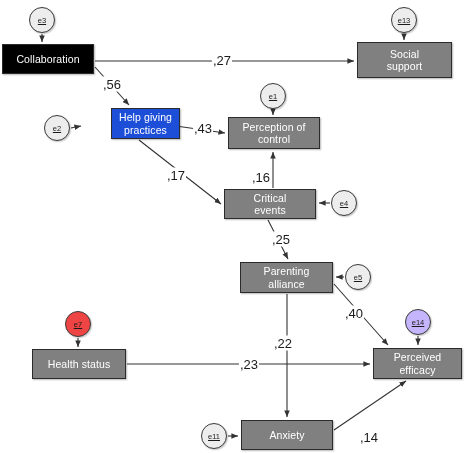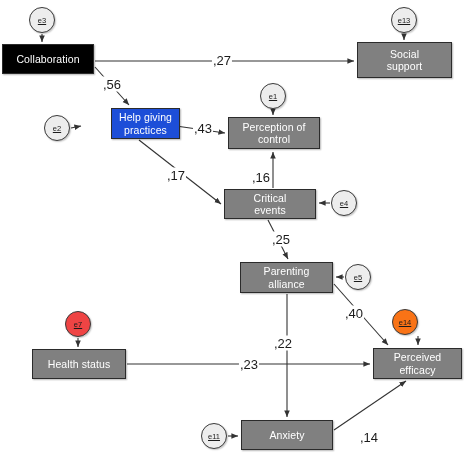--- a/index.html
+++ b/index.html
@@ -120,21 +120,21 @@
 efficacy</div>
       <div class="node-box" style="left: 241px; top: 420px; width: 92px; height: 30px; background: rgb(128, 128, 128); color: rgb(255, 255, 255); border-color: rgb(43, 43, 43);">Anxiety</div>
     </div>
   <div id="errors-layer">
       <div class="err-circle" style="left: 29px; top: 7px; width: 26px; height: 26px; background: rgb(237, 237, 237); border-color: rgb(58, 58, 58);">e3</div>
       <div class="err-circle" style="left: 391px; top: 7px; width: 26px; height: 26px; background: rgb(237, 237, 237); border-color: rgb(58, 58, 58);">e13</div>
       <div class="err-circle" style="left: 44px; top: 115px; width: 26px; height: 26px; background: rgb(237, 237, 237); border-color: rgb(58, 58, 58);">e2</div>
       <div class="err-circle" style="left: 260px; top: 83px; width: 26px; height: 26px; background: rgb(237, 237, 237); border-color: rgb(58, 58, 58);">e1</div>
       <div class="err-circle" style="left: 331px; top: 190px; width: 26px; height: 26px; background: rgb(237, 237, 237); border-color: rgb(58, 58, 58);">e4</div>
       <div class="err-circle" style="left: 345px; top: 264px; width: 26px; height: 26px; background: rgb(237, 237, 237); border-color: rgb(58, 58, 58);">e5</div>
-      <div class="err-circle" style="left: 392px; top: 309px; width: 26px; height: 26px; background: #f97316; border-color: rgb(58, 58, 58);">e14</div>
+      <div class="err-circle" style="left: 405px; top: 309px; width: 26px; height: 26px; background: #c4b5fd; border-color: rgb(58, 58, 58);">e14</div>
       <div class="err-circle" style="left: 65px; top: 311px; width: 26px; height: 26px; background: #ef4444; border-color: rgb(58, 58, 58);">e7</div>
       <div class="err-circle" style="left: 201px; top: 423px; width: 26px; height: 26px; background: rgb(237, 237, 237); border-color: rgb(58, 58, 58);">e11</div>
     </div>
   <div id="labels-layer">
       <span class="path-label" style="left: 222px; top: 60px;">,27</span>
       <span class="path-label" style="left: 112px; top: 84px; text-align: right;">,56</span>
       <span class="path-label" style="left: 203px; top: 128px;">,43</span>
       <span class="path-label" style="left: 176px; top: 175px;">,17</span>
       <span class="path-label" style="left: 261px; top: 177px;">,16</span>
       <span class="path-label" style="left: 281px; top: 239px;">,25</span>

